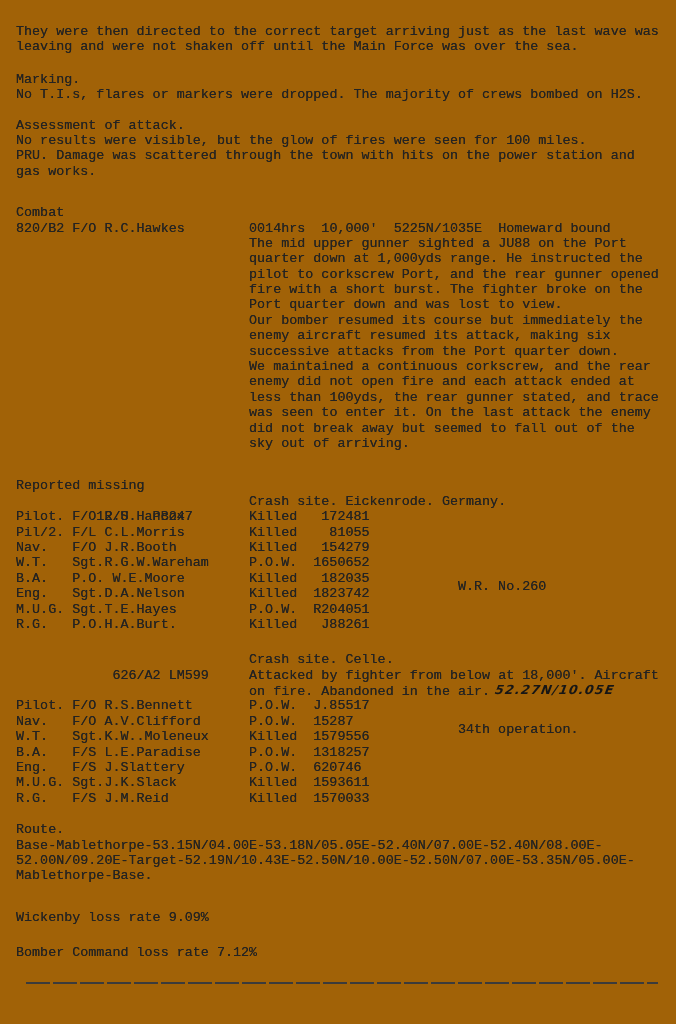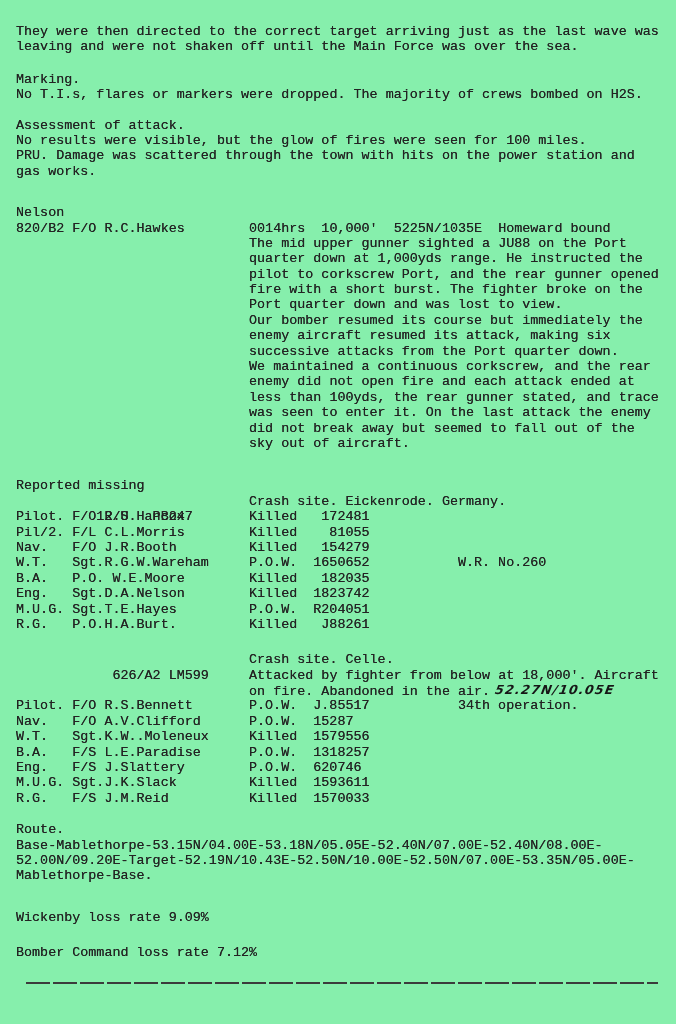--- a/index.html
+++ b/index.html
@@ -2,21 +2,21 @@
 <html><head>
 <meta charset="utf-8">
 <style>
   html, body { margin: 0; padding: 0; background: #e9e8e4; }
   .page {
     position: relative;
     width: 676px;
     height: 1024px;
     box-sizing: border-box;
     padding: 24px 14px 0 16px;
-    background: #86efac;
+    background: #a16207;
     color: #232323;
     font-family: "Liberation Mono", "DejaVu Sans Mono", monospace;
     font-size: 13.4px;
     text-shadow: 0 0 0.6px rgba(30,30,30,0.85);
     overflow: hidden;
   }
   .ln {
     height: 15.4px;
     line-height: 15.4px;
     white-space: pre;
@@ -35,21 +35,21 @@
   .code { display: inline-block; width: 7ch; }
   .crew-row {
     display: grid;
     grid-template-columns: 7ch 22ch 8ch 7ch 1fr;
     height: 15.4px;
     line-height: 15.4px;
   }
   .crew-row .cell { white-space: pre; }
   .crew-row .num  { text-align: right; }
   .t2 .crew-row .num { text-align: left; }
-  .crew-row .note { padding-left: 11ch; }
+  .crew-row .note { padding-left: 11ch; margin-top: 24px; }
   .handwriting {
     font-family: "DejaVu Sans", sans-serif;
     font-style: italic;
     font-weight: 600;
     font-size: 12.5px;
     letter-spacing: 1.3px;
     color: #161616;
     display: inline-block;
     transform: skewX(-10deg) translateY(-1.5px);
     margin-left: 5px;
@@ -79,41 +79,41 @@
   </section>
 
   <section class="sec-assessment">
     <div class="ln">Assessment of attack.</div>
     <div class="ln">No results were visible, but the glow of fires were seen for 100 miles.</div>
     <div class="ln">PRU. Damage was scattered through the town with hits on the power station and</div>
     <div class="ln">gas works.</div>
   </section>
 
   <section class="sec-combat">
-    <div class="ln">Nelson</div>
+    <div class="ln">Combat</div>
     <div class="cols">
       <div class="left">
         <div class="ln">820/B2 F/O R.C.Hawkes</div>
       </div>
       <div class="right">
         <div class="ln">0014hrs  10,000'  5225N/1035E  Homeward bound</div>
         <div class="ln">The mid upper gunner sighted a JU88 on the Port</div>
         <div class="ln">quarter down at 1,000yds range. He instructed the</div>
         <div class="ln">pilot to corkscrew Port, and the rear gunner opened</div>
         <div class="ln">fire with a short burst. The fighter broke on the</div>
         <div class="ln">Port quarter down and was lost to view.</div>
         <div class="ln">Our bomber resumed its course but immediately the</div>
         <div class="ln">enemy aircraft resumed its attack, making six</div>
         <div class="ln">successive attacks from the Port quarter down.</div>
         <div class="ln">We maintained a continuous corkscrew, and the rear</div>
         <div class="ln">enemy did not open fire and each attack ended at</div>
         <div class="ln">less than 100yds, the rear gunner stated, and trace</div>
         <div class="ln">was seen to enter it. On the last attack the enemy</div>
         <div class="ln">did not break away but seemed to fall out of the</div>
-        <div class="ln">sky out of aircraft.</div>
+        <div class="ln">sky out of arriving.</div>
       </div>
     </div>
   </section>
 
   <section class="sec-reported">
     <div class="ln">Reported missing</div>
 
     <div>
       <div class="cols">
         <div class="left ln">

